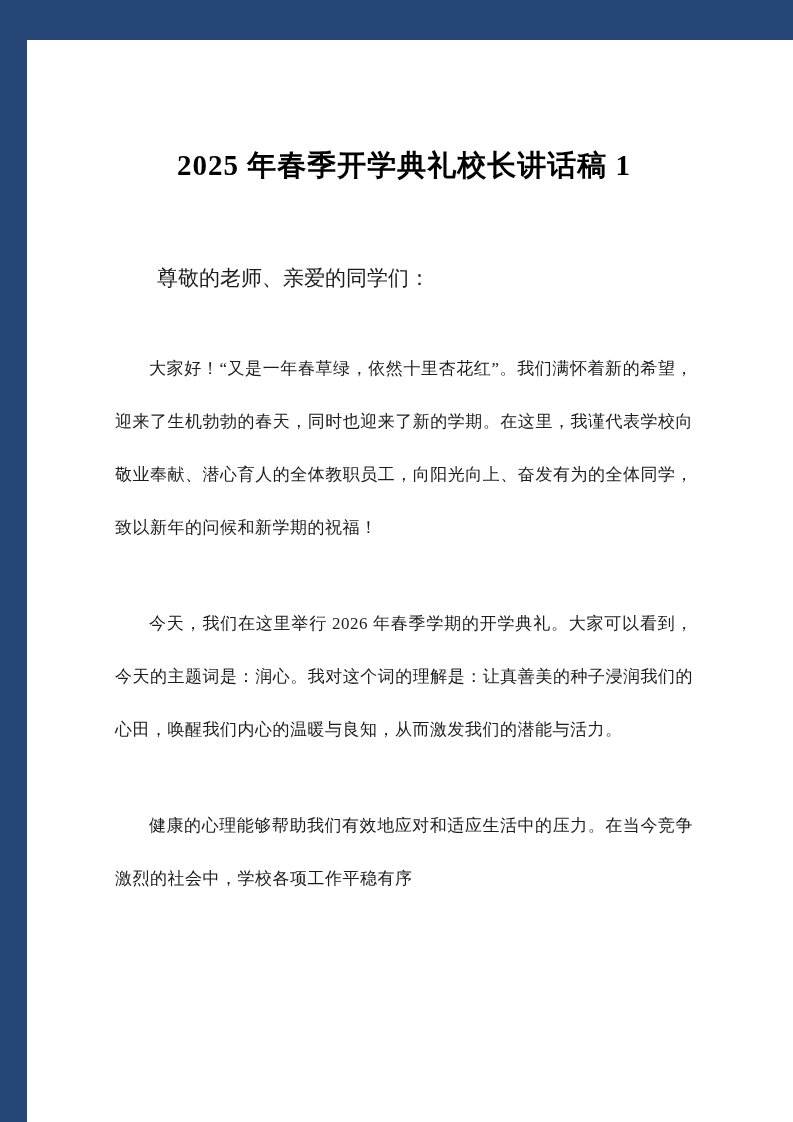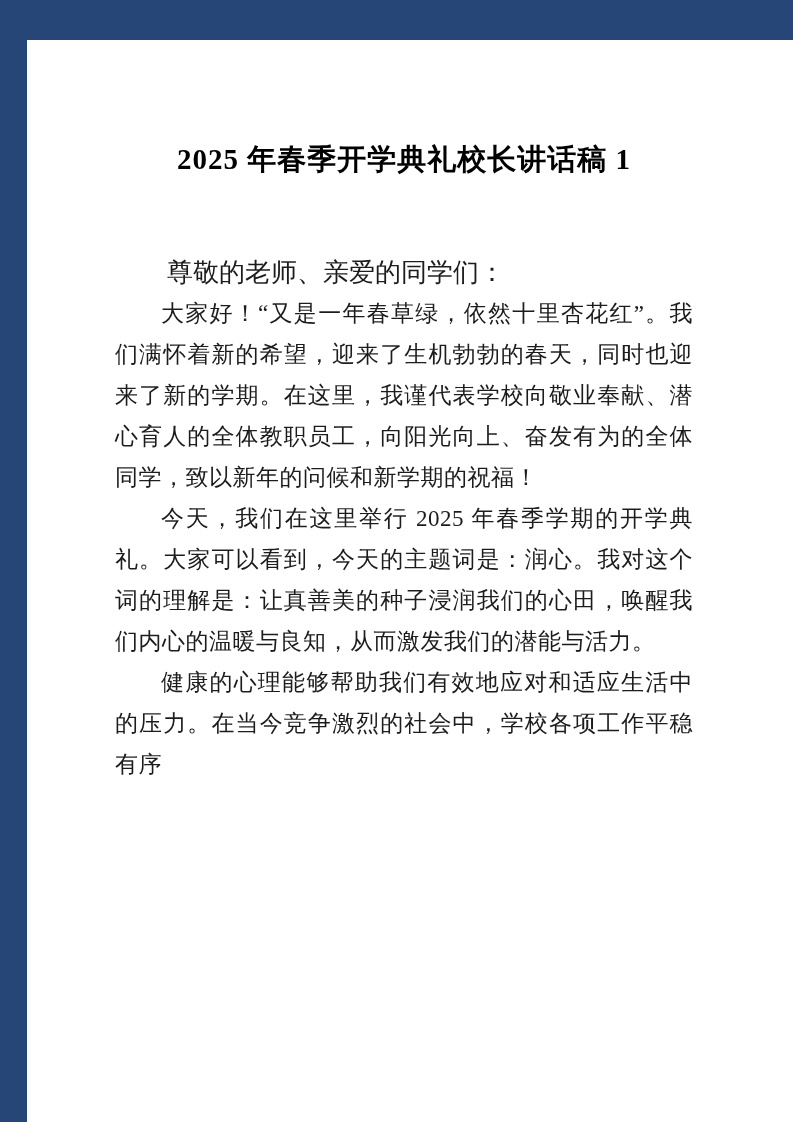--- a/index.html
+++ b/index.html
@@ -29,43 +29,44 @@
   }
   .page {
     position: absolute;
     left: 27px; top: 40px;
     width: 766px; height: 1082px;
     background: #ffffff;
   }
   .content {
     position: absolute;
     left: 88px;   
-    top: 8px;
+    top: 14px;
     width: 578px;
     color: #1c1c1c;
   }
   .doc-title {
     margin-top: 88px;      
     font-size: 29px;
     line-height: 46px;
     font-weight: bold;
     text-align: center;
     color: #000000;
     letter-spacing: 1px;
     white-space: nowrap;
   }
   .salutation {
     margin-top: 70px;      
-    font-size: 26px;
+    font-size: 21px;
     line-height: 41px;
     text-indent: 2em;
   }
   .para {
-    font-size: 23px;
-    line-height: 41px;
+    margin-top: 43px;      
+    font-size: 17px;
+    line-height: 53px;
     text-indent: 2em;
     text-align: justify;
     letter-spacing: 0.5px;
   }
 </style>
 </head>
 <body>
 
 <div class="canvas">
   <div class="band-top"></div>
@@ -74,19 +75,19 @@
   <div class="page">
     <div class="content">
 
       <div class="doc-title">2025 年春季开学典礼校长讲话稿 1</div>
 
       <p class="salutation">尊敬的老师、亲爱的同学们：</p>
 
       <p class="para">大家好！“又是一年春草绿，依然十里杏花红”。我们满怀着新的希望，迎来了生机勃勃的春天，同时也迎来了新的学期。在这里，我谨代表学校向敬业奉献、潜心育人的全体教职员工，向阳光向上、奋发有为的全体同学，致以新年的问候和新学期的祝福！</p>
 
 
-      <p class="para">今天，我们在这里举行 2025 年春季学期的开学典礼。大家可以看到，今天的主题词是：润心。我对这个词的理解是：让真善美的种子浸润我们的心田，唤醒我们内心的温暖与良知，从而激发我们的潜能与活力。</p>
+      <p class="para">今天，我们在这里举行 2026 年春季学期的开学典礼。大家可以看到，今天的主题词是：润心。我对这个词的理解是：让真善美的种子浸润我们的心田，唤醒我们内心的温暖与良知，从而激发我们的潜能与活力。</p>
 
       <p class="para">健康的心理能够帮助我们有效地应对和适应生活中的压力。在当今竞争激烈的社会中，学校各项工作平稳有序</p>
 
     </div>
   </div>
 </div>
 
 </body></html>

